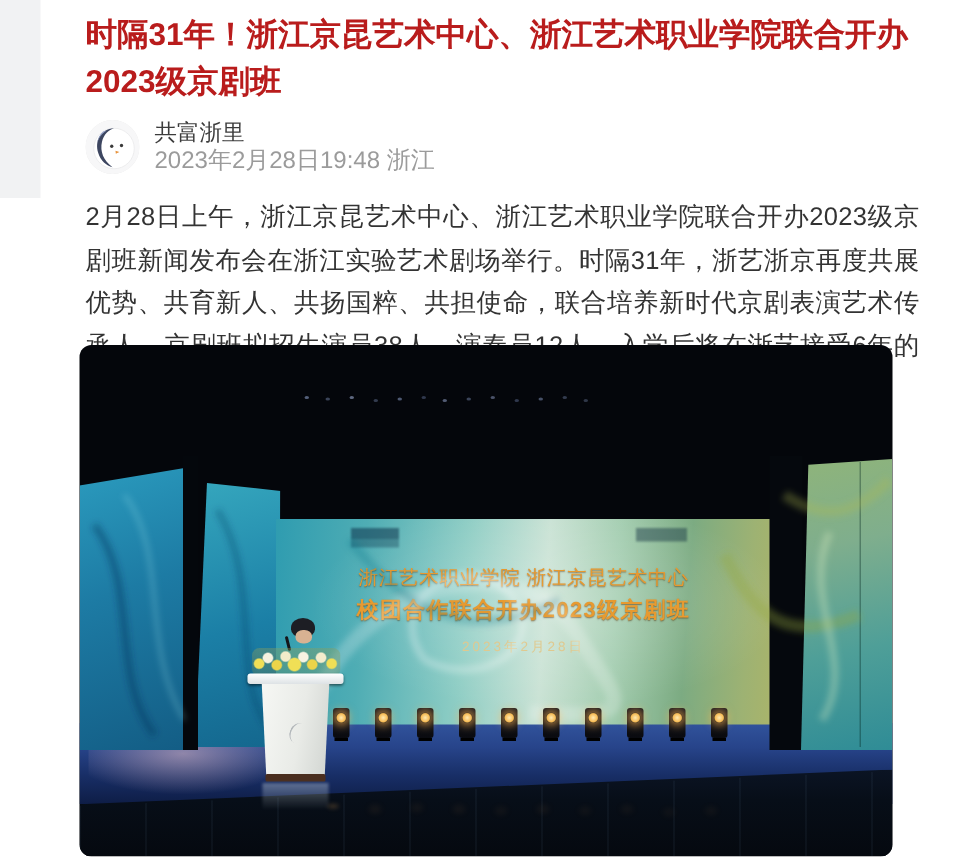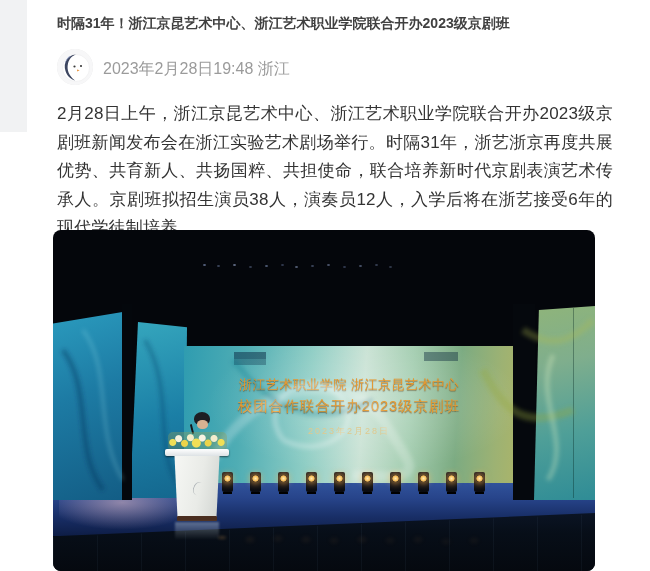--- a/index.html
+++ b/index.html
@@ -5,21 +5,21 @@
   html,body{margin:0;padding:0;}
   body{
     width:650px;height:571px;overflow:hidden;background:#ffffff;
     font-family:"Liberation Sans","DejaVu Sans",sans-serif;
     -webkit-font-smoothing:antialiased;
   }
   .app{position:relative;width:650px;height:571px;background:#ffffff;}
   .left-gutter{position:absolute;left:0;top:0;width:27px;height:132px;background:#f1f2f3;}
   .content{position:absolute;left:57px;top:8px;width:556px;}
   .title{
-    font-size:14px;line-height:31px;font-weight:700;color:#404040;margin:0;
+    font-size:21px;line-height:31px;font-weight:700;color:#b91c1c;margin:0;
   }
   .author-row{display:flex;align-items:center;margin-top:10px;}
   .avatar{width:36px;height:36px;border-radius:50%;overflow:hidden;flex:0 0 36px;background:#fafafa;box-shadow:0 0 0 1px #eee inset;}
   .author-texts{margin-left:10px;}
   .author-name{font-size:15px;color:#3c3c3c;line-height:17px;}
   .author-meta{font-size:16px;color:#9b9b9b;line-height:16px;margin-top:3px;}
   .body-text{
     margin-top:15px;font-size:17px;line-height:28.5px;color:#333;
     text-align:justify;letter-spacing:0.2px;
   }
@@ -68,21 +68,21 @@
   .screen-sheen{
     left:0;top:0;width:330px;height:137px;
     background:radial-gradient(ellipse at 55% 42%,rgba(255,255,255,.22),rgba(255,255,255,0) 62%);
   }
   .logo-l{left:50px;top:6px;width:32px;height:13px;
     background:linear-gradient(rgba(12,45,70,.7) 55%,rgba(12,45,70,.45) 56%);filter:blur(.6px);opacity:.75;}
   .logo-r{left:240px;top:6px;width:34px;height:9px;background:rgba(12,40,60,.6);filter:blur(.7px);opacity:.7;}
   .screen-texts{left:0;top:30px;width:330px;text-align:center;position:absolute;}
   .screen-texts div{position:static;}
   .sline1{font-size:13px;font-weight:400;color:#e7992f;letter-spacing:.5px;text-shadow:0 1px 1px rgba(80,40,0,.55);}
-  .sline2{font-size:14.5px;font-weight:400;color:#e79a30;margin-top:3px;letter-spacing:1px;text-shadow:0 1px 1px rgba(80,40,0,.55);}
+  .sline2{font-size:14.5px;font-weight:700;color:#e79a30;margin-top:3px;letter-spacing:1px;text-shadow:0 1px 1px rgba(80,40,0,.55);}
   .sline3{font-size:27px;font-weight:700;color:#f0a83a;margin-top:6px;letter-spacing:8px;padding-left:8px;text-shadow:0 2px 3px rgba(60,25,0,.6);}
   .sdate{font-size:9px;color:#dfc98f;margin-top:9px;letter-spacing:2px;}
   .panel-r{
     left:481px;top:76px;width:61px;height:194px;
     background:linear-gradient(168deg,#8fb47a 0%,#7fae8d 30%,#4f9f98 65%,#2f8c96 100%);
     clip-path:polygon(8% 2%,100% 0,100% 100%,0 100%);
   }
   .panel-seam{left:520px;top:78px;width:1px;height:190px;background:rgba(0,35,30,.35);z-index:4;}
   .swirls{left:0;top:0;z-index:4;pointer-events:none;}
   .stage-light{
@@ -160,20 +160,21 @@
           <circle cx="18" cy="18" r="18" fill="#f7f7f8"></circle>
           <circle cx="19" cy="19" r="13.5" fill="#ffffff" stroke="#e8e8ea" stroke-width="0.5"></circle>
           <path d="M19 5.5 C 10 6 6 14 8.5 22 C 10 27 14 30.5 18 31.5 C 12 27 9.5 21 11 14.5 C 12.2 9.5 15.5 6.5 19 5.5 Z" fill="#3d4660"></path>
           <path d="M12 7.5 C 9.5 9.5 8 12.5 7.8 15.5 C 9 11.5 11 9 14 7.2 Z" fill="#93a2c8"></path>
           <circle cx="17.5" cy="17.5" r="1.1" fill="#3a3a3a"></circle>
           <circle cx="24" cy="17" r="1.1" fill="#3a3a3a"></circle>
           <path d="M20 20.5 l 2.6 0.8 l -2.4 1.2 Z" fill="#e8923a"></path>
         </svg>
       </div>
       <div class="author-texts">
+        <div class="author-name">共富浙里</div>
         <div class="author-meta">2023年2月28日19:48 浙江</div>
       </div>
     </div>
 
     <div class="body-text">2月28日上午，浙江京昆艺术中心、浙江艺术职业学院联合开办2023级京剧班新闻发布会在浙江实验艺术剧场举行。时隔31年，浙艺浙京再度共展优势、共育新人、共扬国粹、共担使命，联合培养新时代京剧表演艺术传承人。京剧班拟招生演员38人，演奏员12人，入学后将在浙艺接受6年的现代学徒制培养。</div>
   </div>
 
   <figure class="photo" style="margin:0">
     <div class="ceiling-dots"></div>
     <div class="floor-band"></div>

